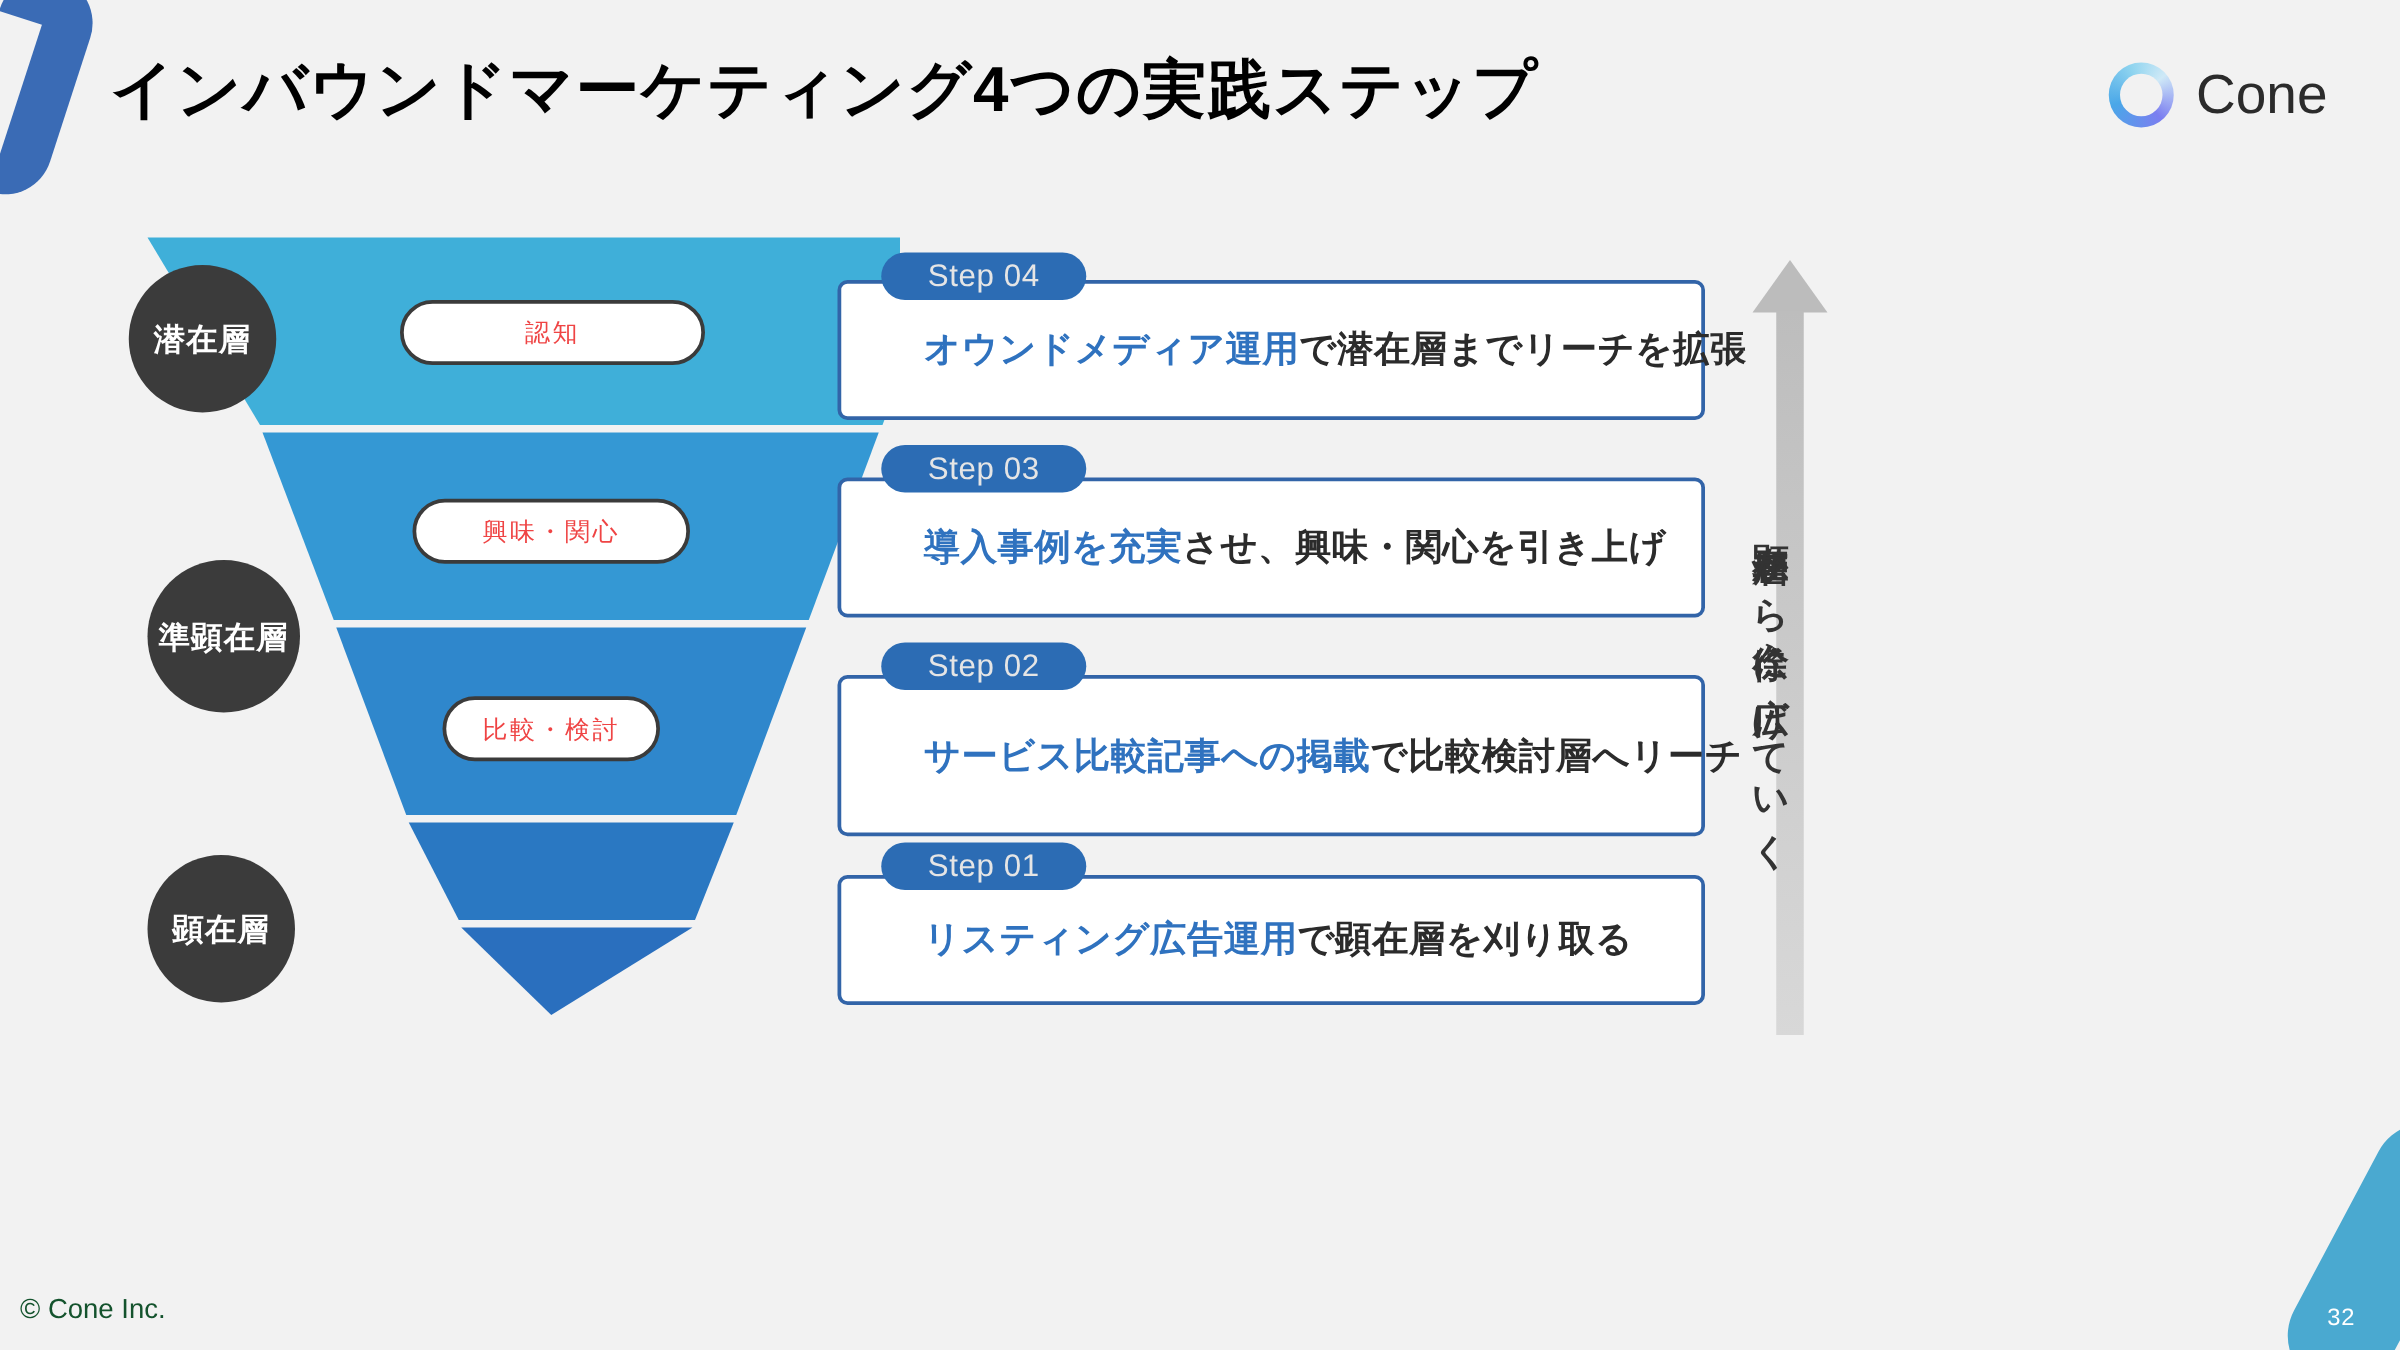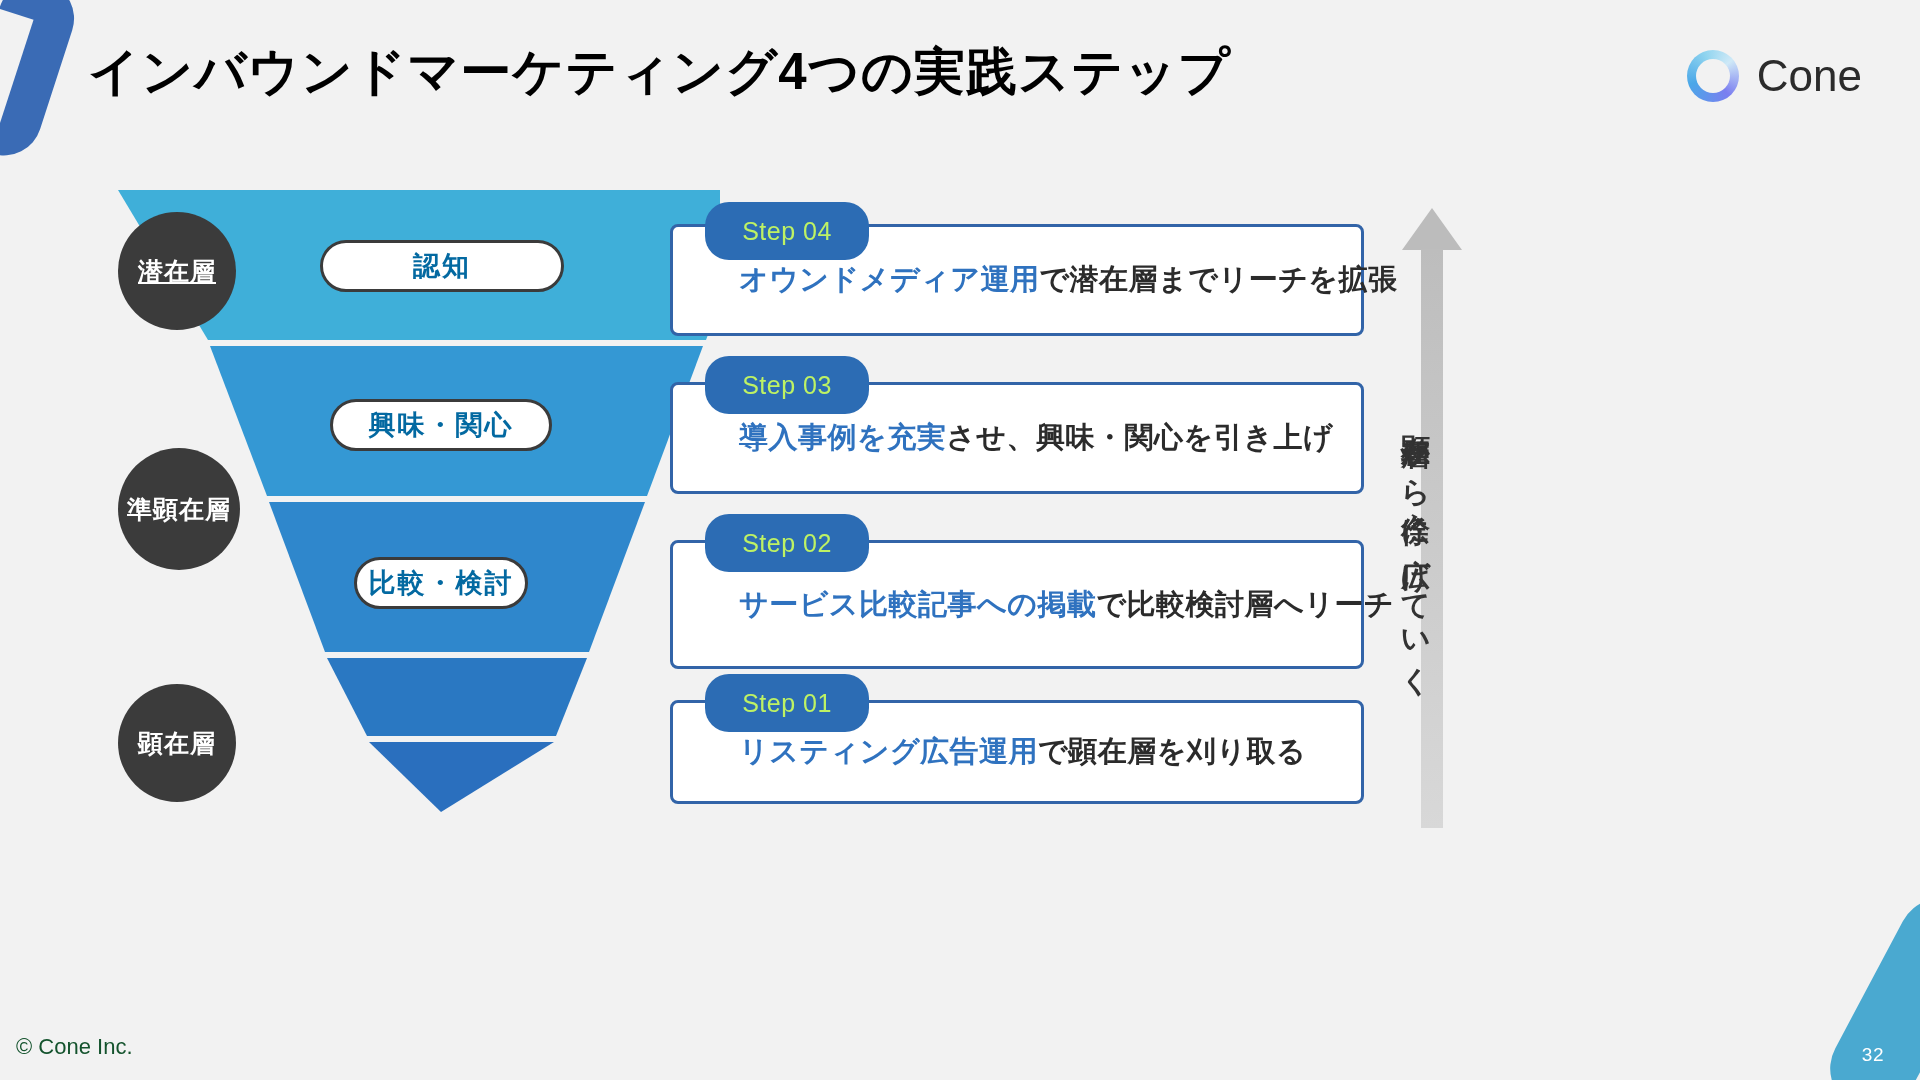--- a/index.html
+++ b/index.html
@@ -63,30 +63,30 @@
 
   
   .funnel{ position:absolute; left:0; top:0; width:720px; height:1080px; }
   .circle{
     position:absolute; border-radius:50%;
     background:#3b3b3b; color:#fff;
     display:flex; align-items:center; justify-content:center;
     font-size:25px; font-weight:bold; letter-spacing:1px;
     z-index:3;
   }
-  .c1{ left:118px; top:212px; width:118px; height:118px;text-decoration:underline; }
+  .c1{ left:103px; top:212px; width:118px; height:118px; }
   .c2{ left:118px; top:448px; width:122px; height:122px; }
   .c3{ left:118px; top:684px; width:118px; height:118px; }
 
   .stage-label{
     position:absolute; z-index:4;
     background:#ffffff; border:3px solid #3b3b3b;
     border-radius:34px;
     display:flex; align-items:center; justify-content:center;
-    font-size:27px; font-weight:bold; color:#0369a1;
+    font-size:20px; font-weight:normal; color:#ef4444;
     letter-spacing:2px;
   }
   .s1{ left:320px; top:240px; width:244px; height:52px; }
   .s2{ left:330px; top:399px; width:222px; height:52px; }
   .s3{ left:354px; top:557px; width:174px; height:52px; }
   .s4{ left:357px; top:716px; width:168px; height:52px; }
 
   
   .card{
     position:absolute; left:670px; width:694px;
@@ -95,23 +95,23 @@
     border-radius:8px;
     display:flex; align-items:center;
   }
   .card-text{
     font-size:29px; font-weight:bold; color:#2b2b2b;
     padding-left:66px; letter-spacing:.5px; white-space:nowrap;
   }
   .hl{ color:#2f72bf; }
   .badge{
     position:absolute; left:705px;
-    background:#2c6cb4; color:#bef264;
+    background:#2c6cb4; color:#e5e5e5;
     border-radius:24px;
-    height:58px; min-width:164px;
+    height:38px; min-width:164px;
     display:flex; align-items:center; justify-content:center;
     font-size:25px; letter-spacing:.5px;
     z-index:6;
   }
   .card4{ top:224px; height:112px; }
   .badge4{ top:202px; }
   .card3{ top:382px; height:112px; }
   .badge3{ top:356px; }
   .card2{ top:540px; height:129px; }
   .badge2{ top:514px; }

